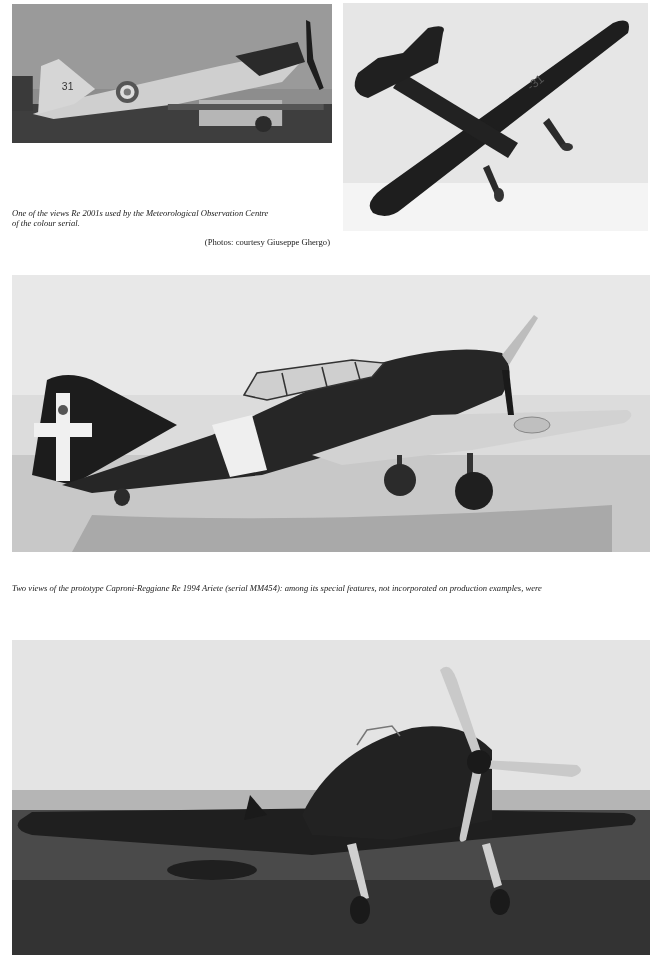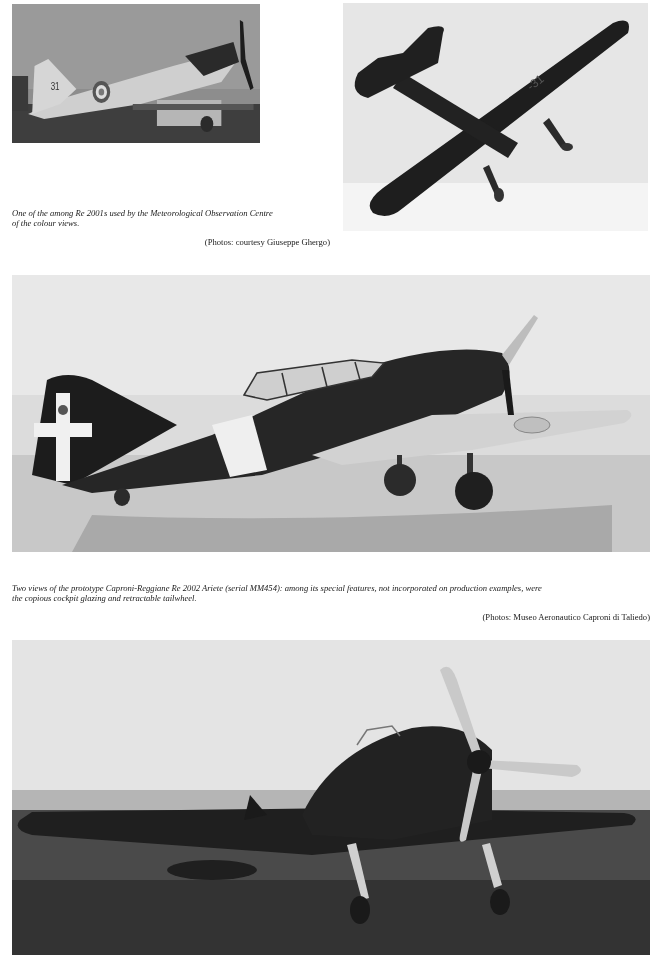--- a/index.html
+++ b/index.html
@@ -8,21 +8,21 @@
   .photo svg { display: block; width: 100%; height: 100%; }
   .caption { position: absolute; font-size: 8.6px; line-height: 10px; color: #1a1a1a; }
   .caption .it { font-style: italic; }
   .caption .credit { font-style: normal; float: right; margin-top: 19px; }
   .caption .line { display: block; white-space: nowrap; overflow: hidden; }
   .caption .line.last { overflow: visible; }
 </style>
 </head>
 <body>
 
-<div class="photo" style="left:12px; top:4px; width:248px; height:139px;">
+<div class="photo" style="left:12px; top:4px; width:320px; height:139px;">
   <svg viewBox="0 0 308 139" preserveAspectRatio="none">
     <rect width="308" height="139" fill="#8d8d8d"></rect>
     <rect y="0" width="308" height="85" fill="#9a9a9a"></rect>
     <rect y="100" width="308" height="39" fill="#3e3e3e"></rect>
     <rect x="0" y="72" width="20" height="35" fill="#3a3a3a"></rect>
 
     <path d="M20 110 L60 95 L200 62 L265 48 L278 58 L260 78 L160 100 L40 115 Z" fill="#cfcfcf"></path>
 
     <path d="M25 110 L28 62 L45 55 L80 85 L60 100 Z" fill="#d6d6d6"></path>
     <text x="48" y="86" font-size="10" fill="#333" font-family="Liberation Sans, sans-serif">31</text>
@@ -54,22 +54,22 @@
 
     <path d="M200 120 L218 145 L224 142 L206 115 Z" fill="#2a2a2a"></path>
     <ellipse cx="224" cy="144" rx="6" ry="4" fill="#333"></ellipse>
     <path d="M140 165 L152 192 L158 190 L146 162 Z" fill="#2a2a2a"></path>
     <ellipse cx="156" cy="192" rx="5" ry="7" fill="#333"></ellipse>
     <text x="188" y="88" font-size="12" fill="#555" font-family="Liberation Sans, sans-serif" transform="rotate(-38 188 88)">-31</text>
   </svg>
 </div>
 
 <div class="caption" style="left:12px; top:208px; width:318px;">
-  <span class="line it">One of the among Re 2001s used by the Meteorological Observation Centre</span>
-  <span class="line last"><span class="it">of the colour views.</span><span class="credit">(Photos: courtesy Giuseppe Ghergo)</span></span>
+  <span class="line it">One of the views Re 2001s used by the Meteorological Observation Centre</span>
+  <span class="line last"><span class="it">of the colour serial.</span><span class="credit">(Photos: courtesy Giuseppe Ghergo)</span></span>
 </div>
 
 <div class="photo" style="left:12px; top:275px; width:638px; height:277px;">
   <svg viewBox="0 0 638 277" preserveAspectRatio="none">
     <rect width="638" height="277" fill="#dcdcdc"></rect>
     <rect y="0" width="638" height="120" fill="#e8e8e8"></rect>
     <rect y="180" width="638" height="97" fill="#c8c8c8"></rect>
     <path d="M80 240 Q300 250 600 230 L600 277 L60 277 Z" fill="#a9a9a9"></path>
 
     <path d="M20 200 L35 105 Q55 95 80 105 L165 150 L60 210 Z" fill="#1c1c1c"></path>
@@ -95,22 +95,21 @@
 
     <rect x="385" y="180" width="5" height="18" fill="#333"></rect>
     <ellipse cx="388" cy="205" rx="16" ry="16" fill="#2b2b2b"></ellipse>
     <rect x="455" y="178" width="6" height="25" fill="#333"></rect>
     <ellipse cx="462" cy="216" rx="19" ry="19" fill="#1f1f1f"></ellipse>
     <ellipse cx="110" cy="222" rx="8" ry="9" fill="#2b2b2b"></ellipse>
   </svg>
 </div>
 
 <div class="caption" style="left:12px; top:583px; width:638px;">
-  <span class="line it">Two views of the prototype Caproni-Reggiane Re 2002 Ariete (serial MM454): among its special features, not incorporated on production examples, were</span>
-  <span class="line last"><span class="it">the copious cockpit glazing and retractable tailwheel.</span><span class="credit">(Photos: Museo Aeronautico Caproni di Taliedo)</span></span>
+  <span class="line it">Two views of the prototype Caproni-Reggiane Re 1994 Ariete (serial MM454): among its special features, not incorporated on production examples, were</span>
 </div>
 
 <div class="photo" style="left:12px; top:640px; width:638px; height:315px;">
   <svg viewBox="0 0 638 315" preserveAspectRatio="none">
     <rect width="638" height="315" fill="#d7d7d7"></rect>
     <rect y="0" width="638" height="150" fill="#e4e4e4"></rect>
     <rect y="150" width="638" height="20" fill="#b5b5b5"></rect>
     <rect y="170" width="638" height="145" fill="#4a4a4a"></rect>
     <rect y="240" width="638" height="75" fill="#333"></rect>
 

